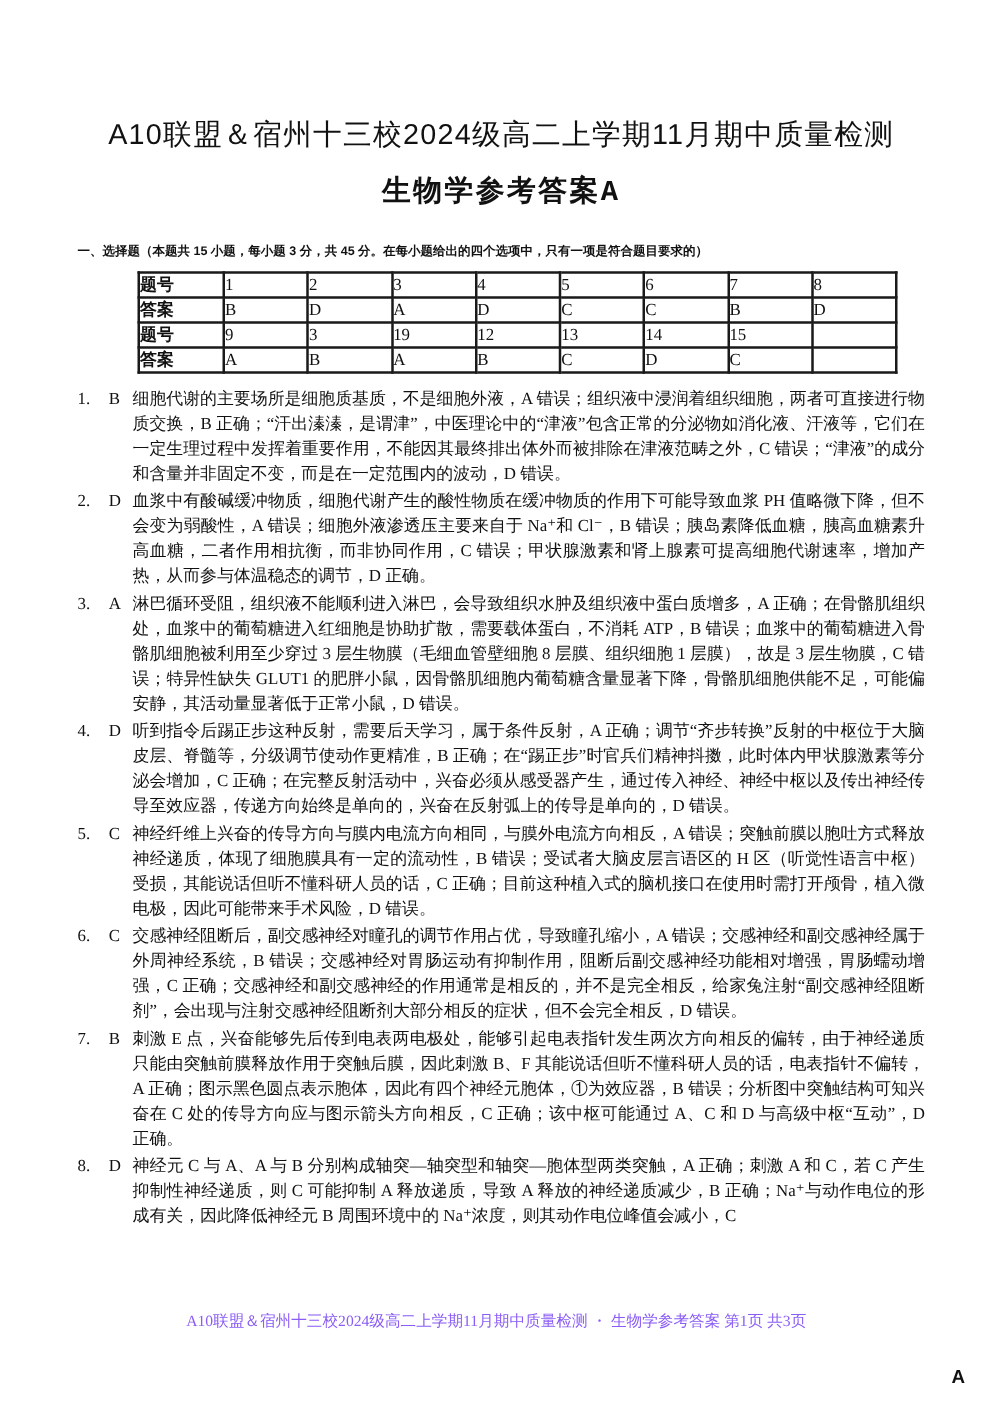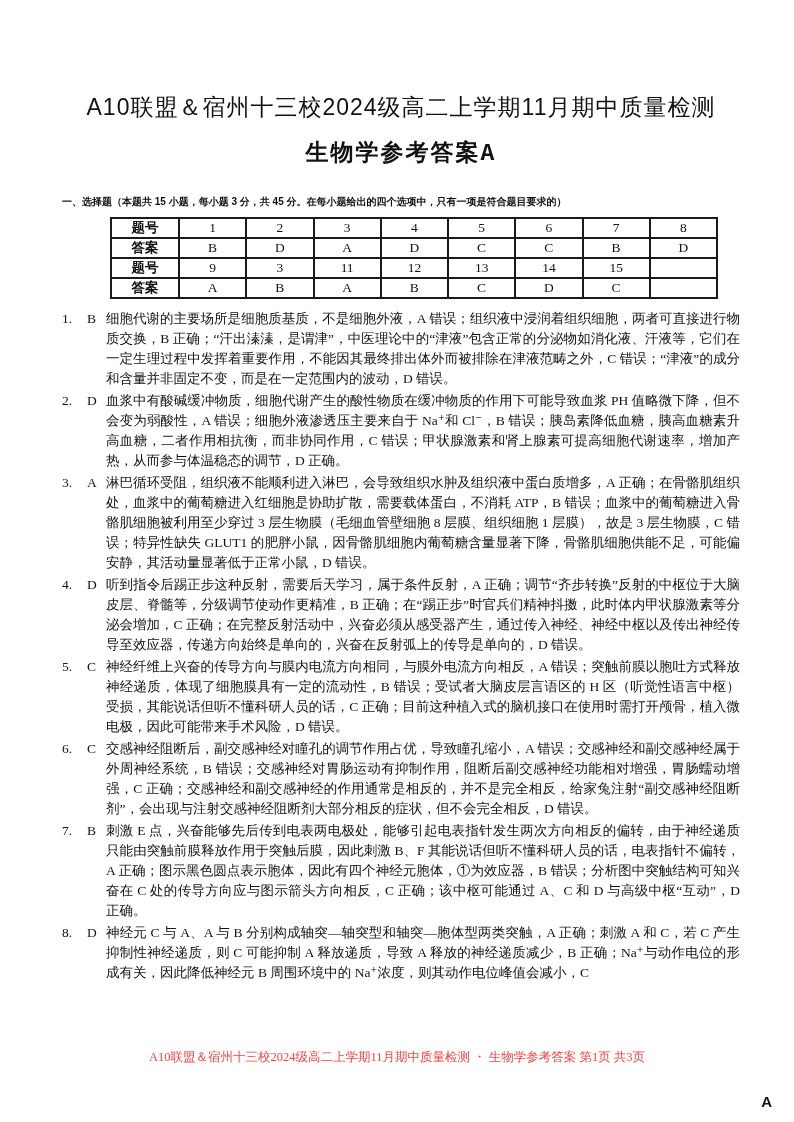--- a/index.html
+++ b/index.html
@@ -43,21 +43,21 @@
   }
   table.answer-table {
     border-collapse: collapse;
     margin: 4px 0 10px 48px;
     width: 608px;
     table-layout: fixed;
   }
   table.answer-table td, table.answer-table th {
     border: 2px solid #1a1a1a;
     height: 18px;
-    text-align: center;
+    text-align: left;
     vertical-align: middle;
     font-size: 13.5px;
     padding: 0;
     font-weight: normal;
   }
   table.answer-table th.row-label {
     font-family: "Liberation Sans", "DejaVu Sans", sans-serif;
     font-weight: bold;
     width: 66px;
   }
@@ -81,21 +81,21 @@
     flex: 1 1 auto;
     text-align: justify;
   }
   .footer-line {
     position: absolute;
     left: 0;
     bottom: 56px;
     width: 100%;
     text-align: center;
     font-size: 12.5px;
-    color: #ef4444;
+    color: #8b5cf6;
   }
   .corner-label {
     position: absolute;
     right: 22px;
     bottom: 12px;
     font-family: "Liberation Sans", "DejaVu Sans", sans-serif;
     font-weight: bold;
     font-size: 15px;
   }
 </style>
@@ -130,21 +130,21 @@
           <td>D</td>
           <td>C</td>
           <td>C</td>
           <td>B</td>
           <td>D</td>
         </tr>
         <tr>
           <th class="row-label">题号</th>
           <td>9</td>
           <td>3</td>
-          <td>11</td>
+          <td>19</td>
           <td>12</td>
           <td>13</td>
           <td>14</td>
           <td>15</td>
           <td></td>
         </tr>
         <tr>
           <th class="row-label">答案</th>
           <td>A</td>
           <td>B</td>

